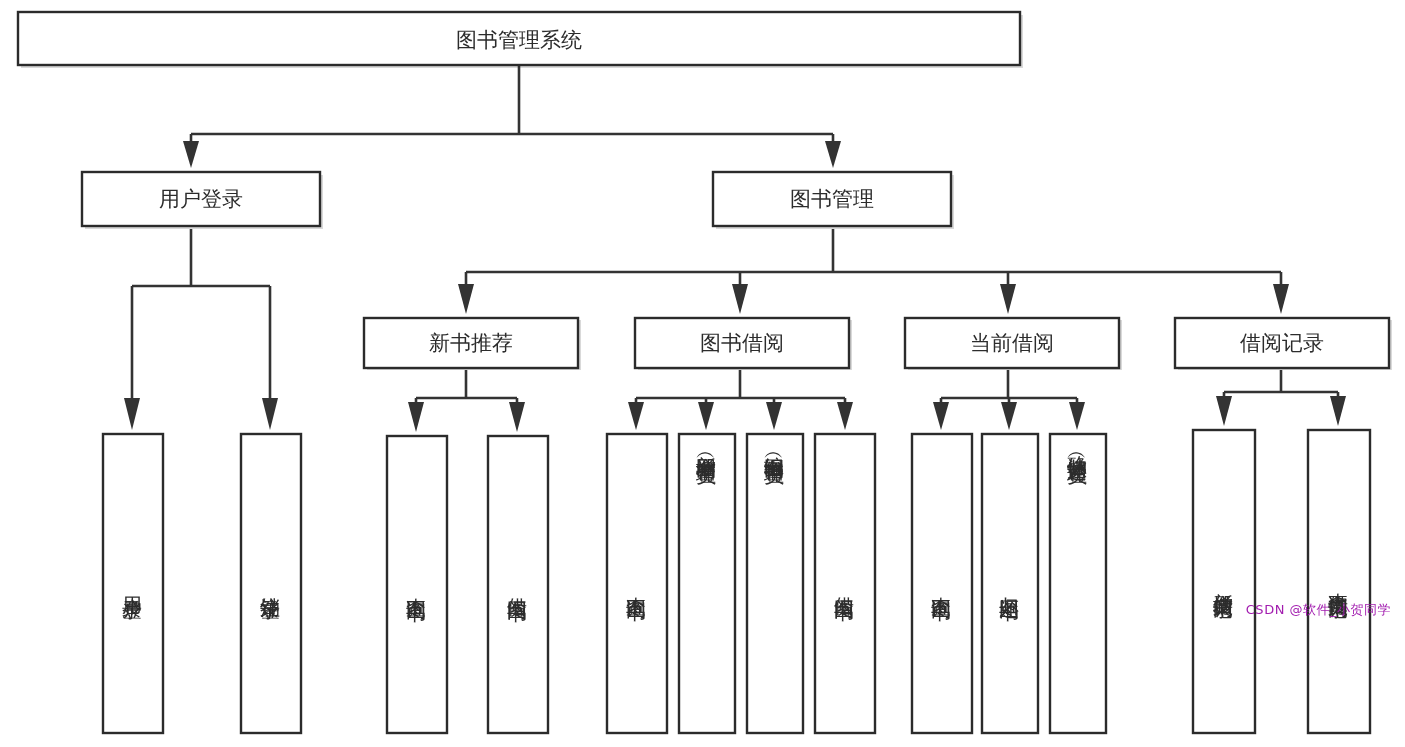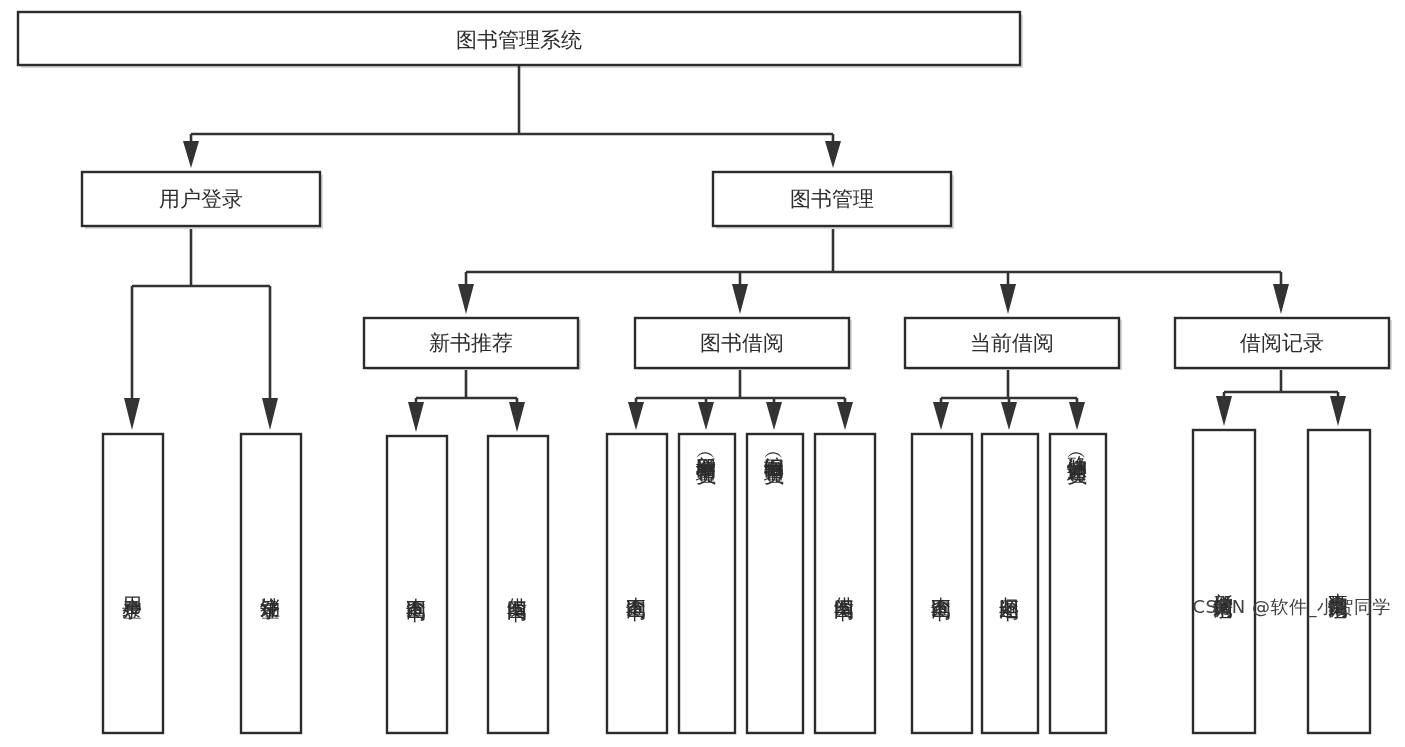--- a/index.html
+++ b/index.html
@@ -64,23 +64,23 @@
     font-family: "DejaVu Sans", sans-serif;
     font-size: 20px;
     letter-spacing: 1.5px;
     white-space: nowrap;
     pointer-events: none;
   }
   .watermark {
     position: absolute;
     right: 14px;
     bottom: 4px;
-    color: #404040;
-    font-family: "DejaVu Sans", sans-serif;
-    font-size: 18px;
+    color: #a21caf;
+    font-family: "DejaVu Sans", sans-serif;
+    font-size: 13px;
     letter-spacing: 0.5px;
     white-space: nowrap;
   }
 </style>
 </head>
 <body>
 
 <div id="diagram-root">
 
   <svg class="diagram" viewBox="0 0 1405 747">

